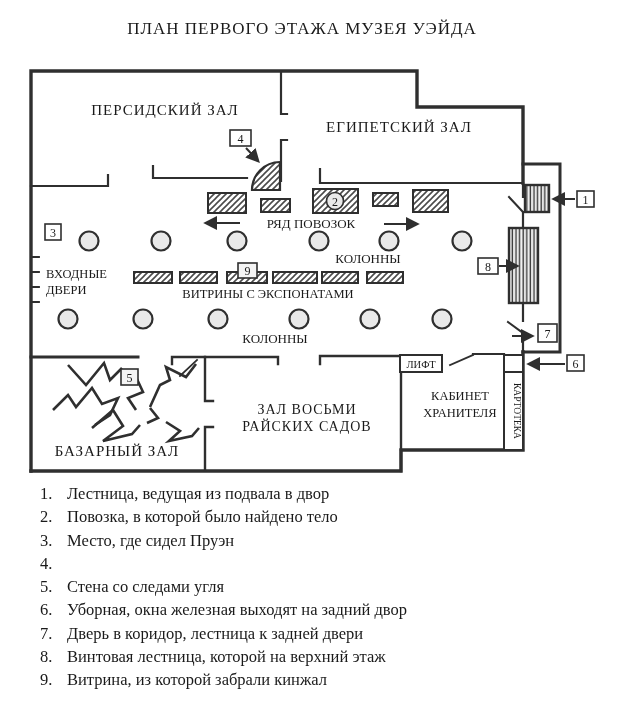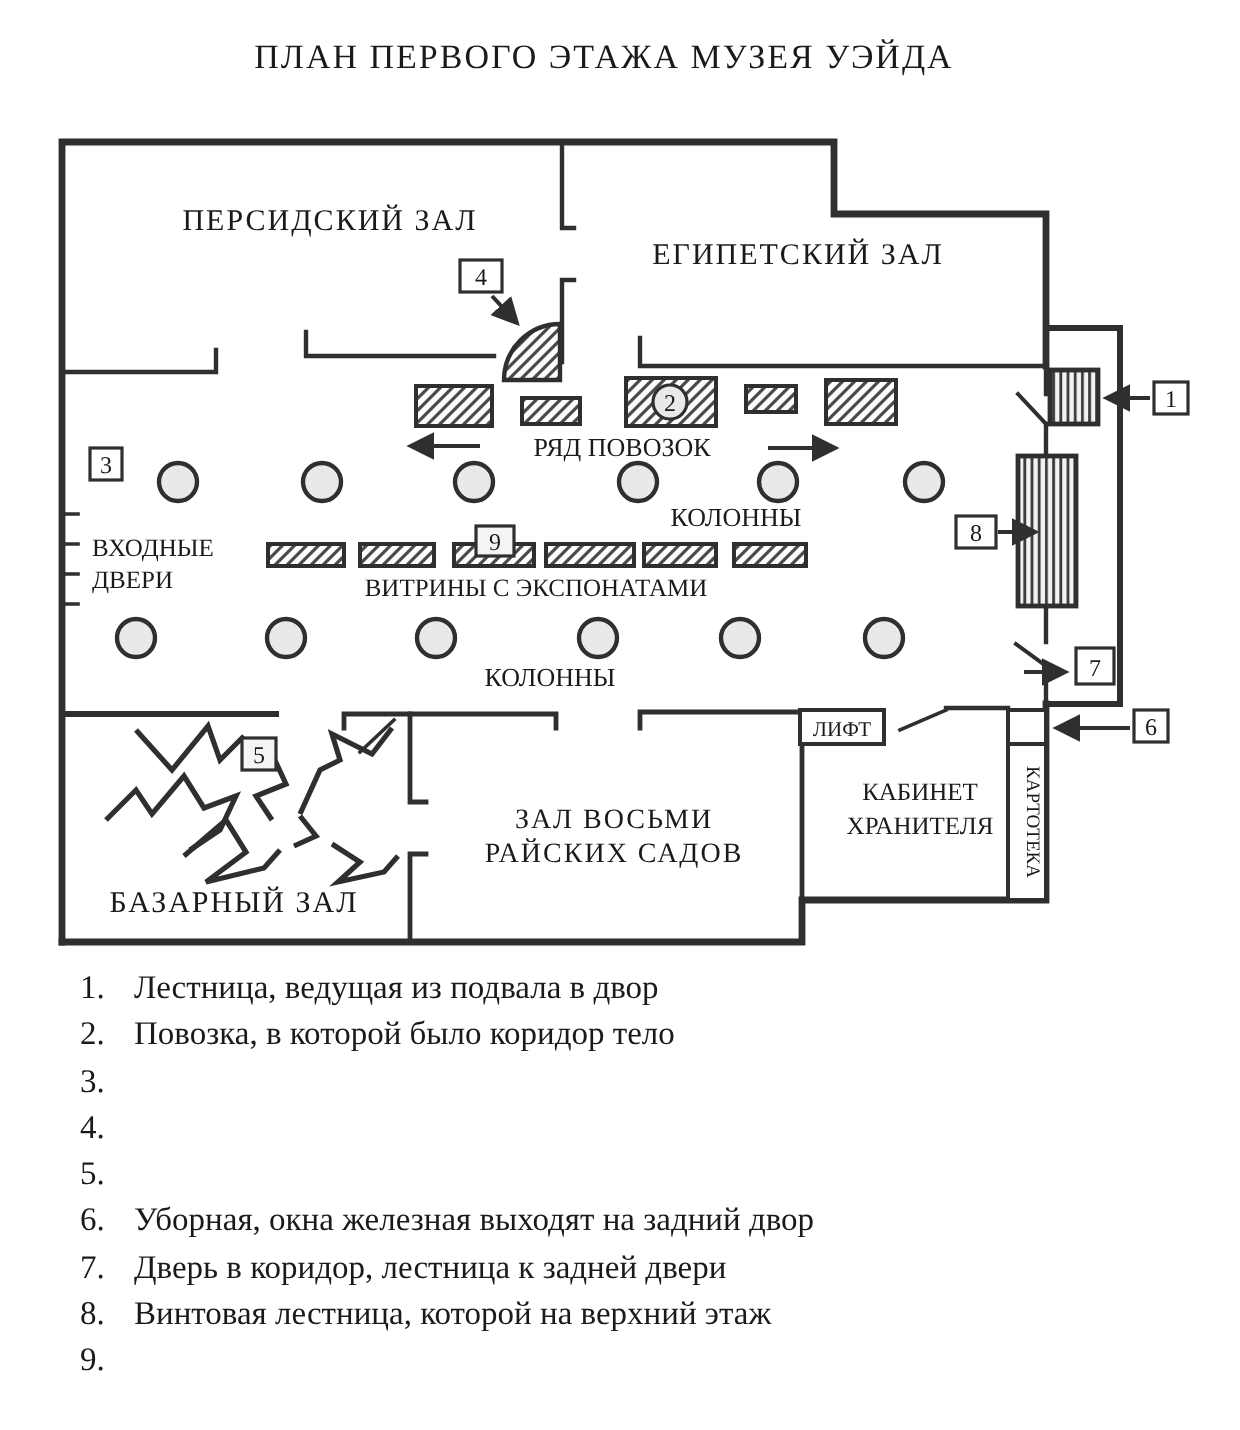--- a/index.html
+++ b/index.html
@@ -200,39 +200,42 @@
   <text x="513.5" y="411" font-size="9.5" text-anchor="middle" transform="rotate(90 513.5 411)">КАРТОТЕКА</text>
 </svg>
 
 <div class="legend">
   <div class="legend-row">
     <span class="legend-num">1.</span>
     <span class="legend-text">Лестница, ведущая из подвала в двор</span>
   </div>
   <div class="legend-row">
     <span class="legend-num">2.</span>
-    <span class="legend-text">Повозка, в которой было коридор тело</span>
+    <span class="legend-text">Повозка, в которой было найдено тело</span>
   </div>
   <div class="legend-row">
     <span class="legend-num">3.</span>
+    <span class="legend-text">Место, где сидел Пруэн</span>
   </div>
   <div class="legend-row">
     <span class="legend-num">4.</span>
   </div>
   <div class="legend-row">
     <span class="legend-num">5.</span>
+    <span class="legend-text">Стена со следами угля</span>
   </div>
   <div class="legend-row">
     <span class="legend-num">6.</span>
     <span class="legend-text">Уборная, окна железная выходят на задний двор</span>
   </div>
   <div class="legend-row">
     <span class="legend-num">7.</span>
     <span class="legend-text">Дверь в коридор, лестница к задней двери</span>
   </div>
   <div class="legend-row">
     <span class="legend-num">8.</span>
     <span class="legend-text">Винтовая лестница, которой на верхний этаж</span>
   </div>
   <div class="legend-row">
     <span class="legend-num">9.</span>
+    <span class="legend-text">Витрина, из которой забрали кинжал</span>
   </div>
 </div>
 
 </body></html>

